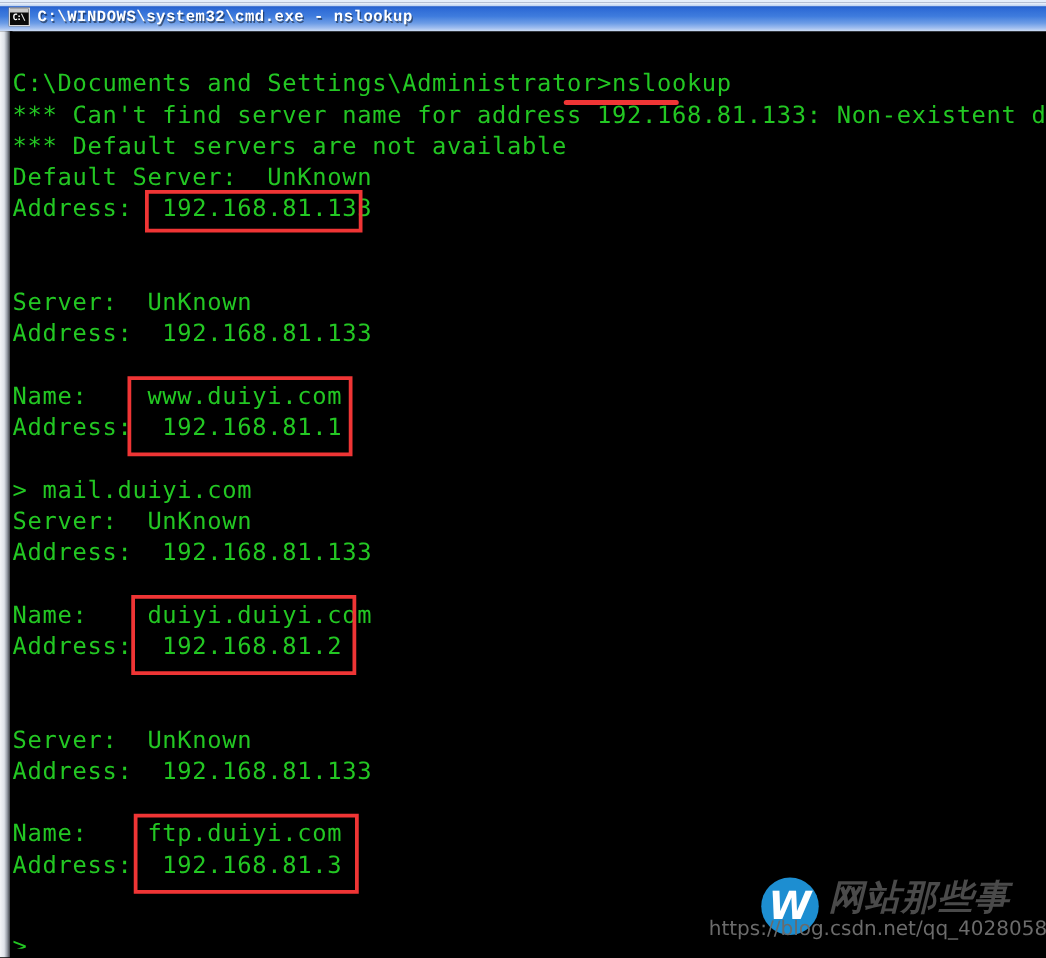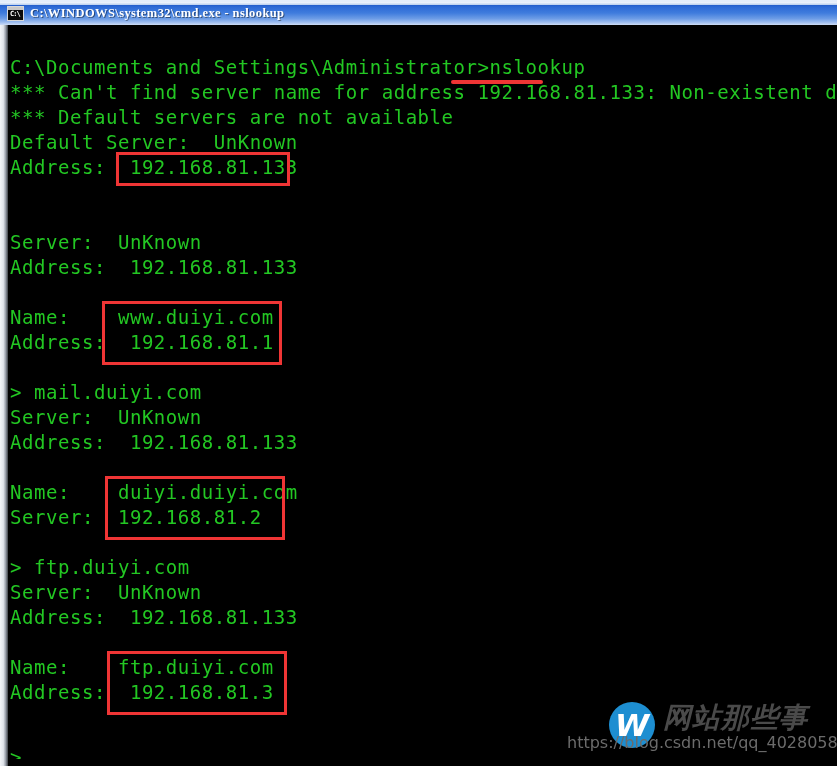--- a/index.html
+++ b/index.html
@@ -73,21 +73,21 @@
     top: 4px;
     color: #ffffff;
     font-family: "DejaVu Sans Mono", monospace;
     font-size: 7px;
     line-height: 7px;
     font-weight: bold;
     letter-spacing: -1px;
   }
   #titlebar-text {
     color: #ffffff;
-    font-family: Liberation Serif, serif;
+    font-family: Liberation Mono, monospace;
     font-size: 12.5px;
     font-weight: bold;
     letter-spacing: 0.4px;
     white-space: nowrap;
     text-shadow: 1px 1px 0 rgba(0,0,0,0.45);
   }
 
   
   #left-border {
     position: absolute;
@@ -223,23 +223,22 @@
 
     <div class="line" style="top:201px">Server:  UnKnown</div>
     <div class="line" style="top:226px">Address:  192.168.81.133</div>
     <div class="line" style="top:276px">Name:    www.duiyi.com</div>
     <div class="line" style="top:301px">Address:  192.168.81.1</div>
 
     <div class="line" style="top:351px">&gt; mail.duiyi.com</div>
     <div class="line" style="top:376px">Server:  UnKnown</div>
     <div class="line" style="top:401px">Address:  192.168.81.133</div>
     <div class="line" style="top:451px">Name:    duiyi.duiyi.com</div>
-    <div class="line" style="top:476px">Server:  192.168.81.2</div>
-
-    <div class="line" style="top:526px">&gt; ftp.duiyi.com</div>
+    <div class="line" style="top:476px">Address:  192.168.81.2</div>
+
     <div class="line" style="top:551px">Server:  UnKnown</div>
     <div class="line" style="top:576px">Address:  192.168.81.133</div>
     <div class="line" style="top:626px">Name:    ftp.duiyi.com</div>
     <div class="line" style="top:651px">Address:  192.168.81.3</div>
 
     <div class="line" style="top:716px">&gt;</div>
 
     <div class="redline" style="left:441px; top:51px; width:92px;"></div>
 
     <div class="redbox" style="left:106px; top:123px; width:174px; height:34px;"></div>

